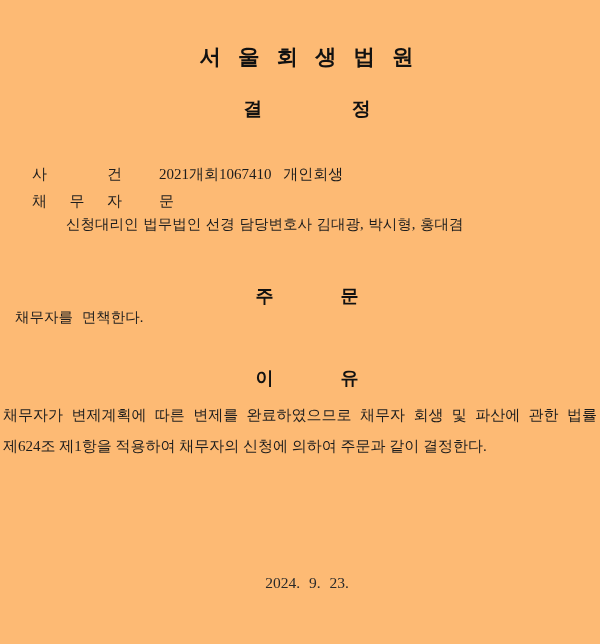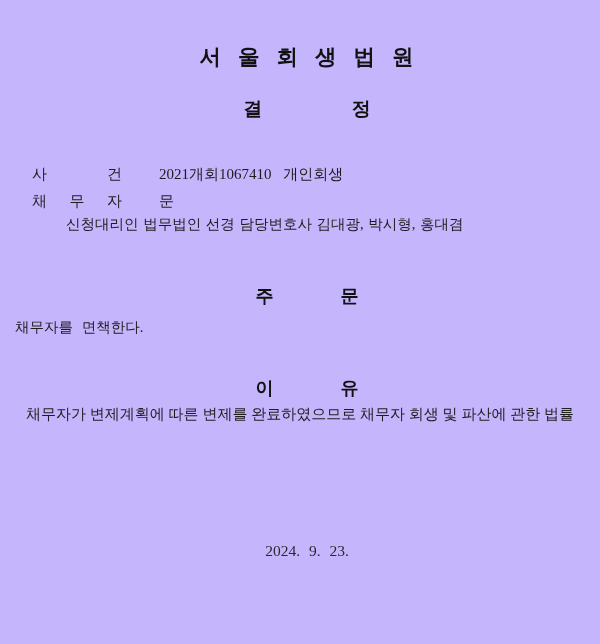--- a/index.html
+++ b/index.html
@@ -1,20 +1,20 @@
 <!DOCTYPE html>
 <html><head>
 <meta charset="utf-8">
 <style>
   * { margin: 0; padding: 0; box-sizing: border-box; }
   html, body { background: #ffffff; }
   .page {
     width: 600px;
     height: 644px;
-    background: #c4b5fd;
+    background: #fdba74;
     color: #1d1d1d;
     font-family: "Liberation Serif", "DejaVu Serif", serif;
     overflow: hidden;
     margin: 0 auto;
     position: relative;
   }
   .centered { text-align: center; padding-left: 14px; }
   .court-name {
     margin-top: 44px;
     font-size: 21.5px;
@@ -55,27 +55,27 @@
     font-size: 18px;
     line-height: 22px;
     font-weight: bold;
     word-spacing: 62px;
     color: #111111;
     font-family: "Liberation Sans", "DejaVu Sans", sans-serif;
   }
   .order-heading { margin-top: 52px; }
   .reason-heading { margin-top: 40px; text-align: center; }
   .order-text {
-    margin-top: 10px;
+    margin-top: 0;
     padding: 0 15px;
     font-size: 14.5px;
     line-height: 20px;
     word-spacing: 5px;
   }
-  .reason-para { padding: 0 26px; font-size: 15px; }
+  .reason-para { margin-top: 11px; padding: 0 3px; font-size: 15px; }
   .reason-line { line-height: 31px; }
   .reason-line.justify-full { text-align: justify; text-align-last: justify; }
   .date-line {
     margin-top: 112px;
     font-size: 15.5px;
     line-height: 18px;
     word-spacing: 5px;
     color: #2a2a2a;
   }
 </style>
@@ -102,17 +102,18 @@
   <div class="attorney-line">신청대리인 법무법인 선경 담당변호사 김대광, 박시형, 홍대겸</div>
 
   <div class="section-heading order-heading centered">주 문</div>
 
   <div class="order-text">채무자를 면책한다.</div>
 
   <div class="section-heading reason-heading centered">이 유</div>
 
   <div class="reason-para">
     <div class="reason-line justify-full">채무자가 변제계획에 따른 변제를 완료하였으므로 채무자 회생 및 파산에 관한 법률</div>
+    <div class="reason-line">제624조 제1항을 적용하여 채무자의 신청에 의하여 주문과 같이 결정한다.</div>
   </div>
 
   <div class="date-line centered">2024. 9. 23.</div>
 
 </div>
 
 </body></html>

